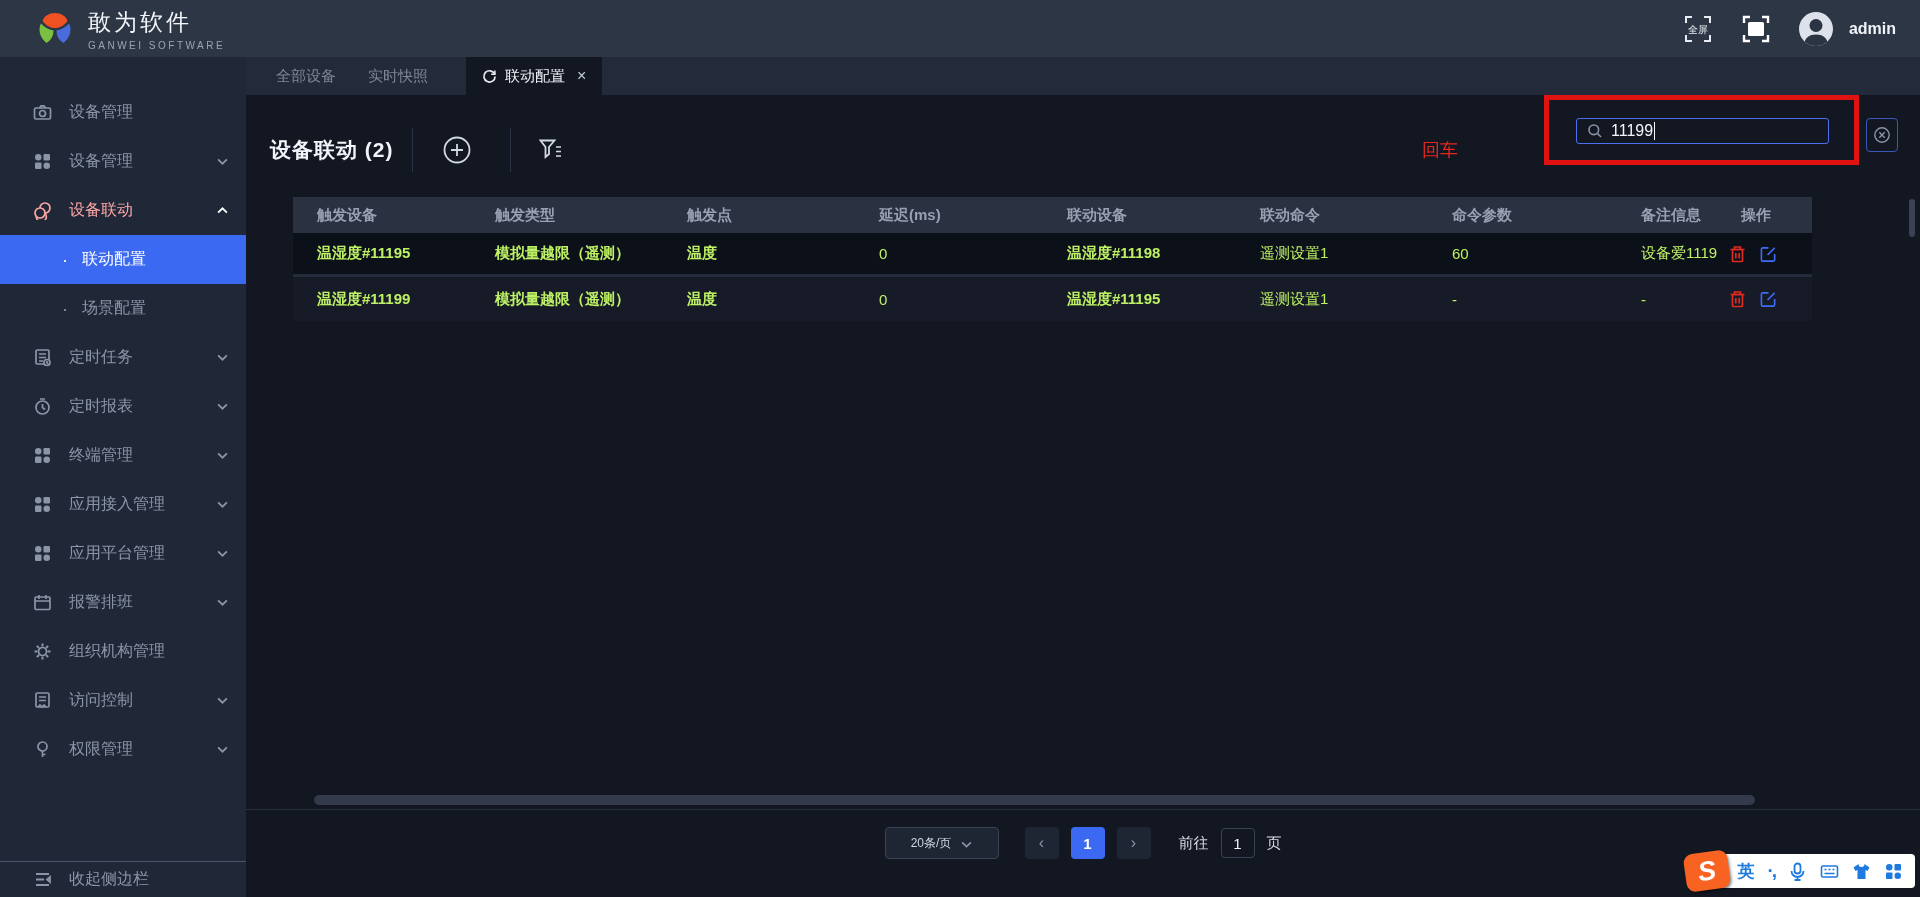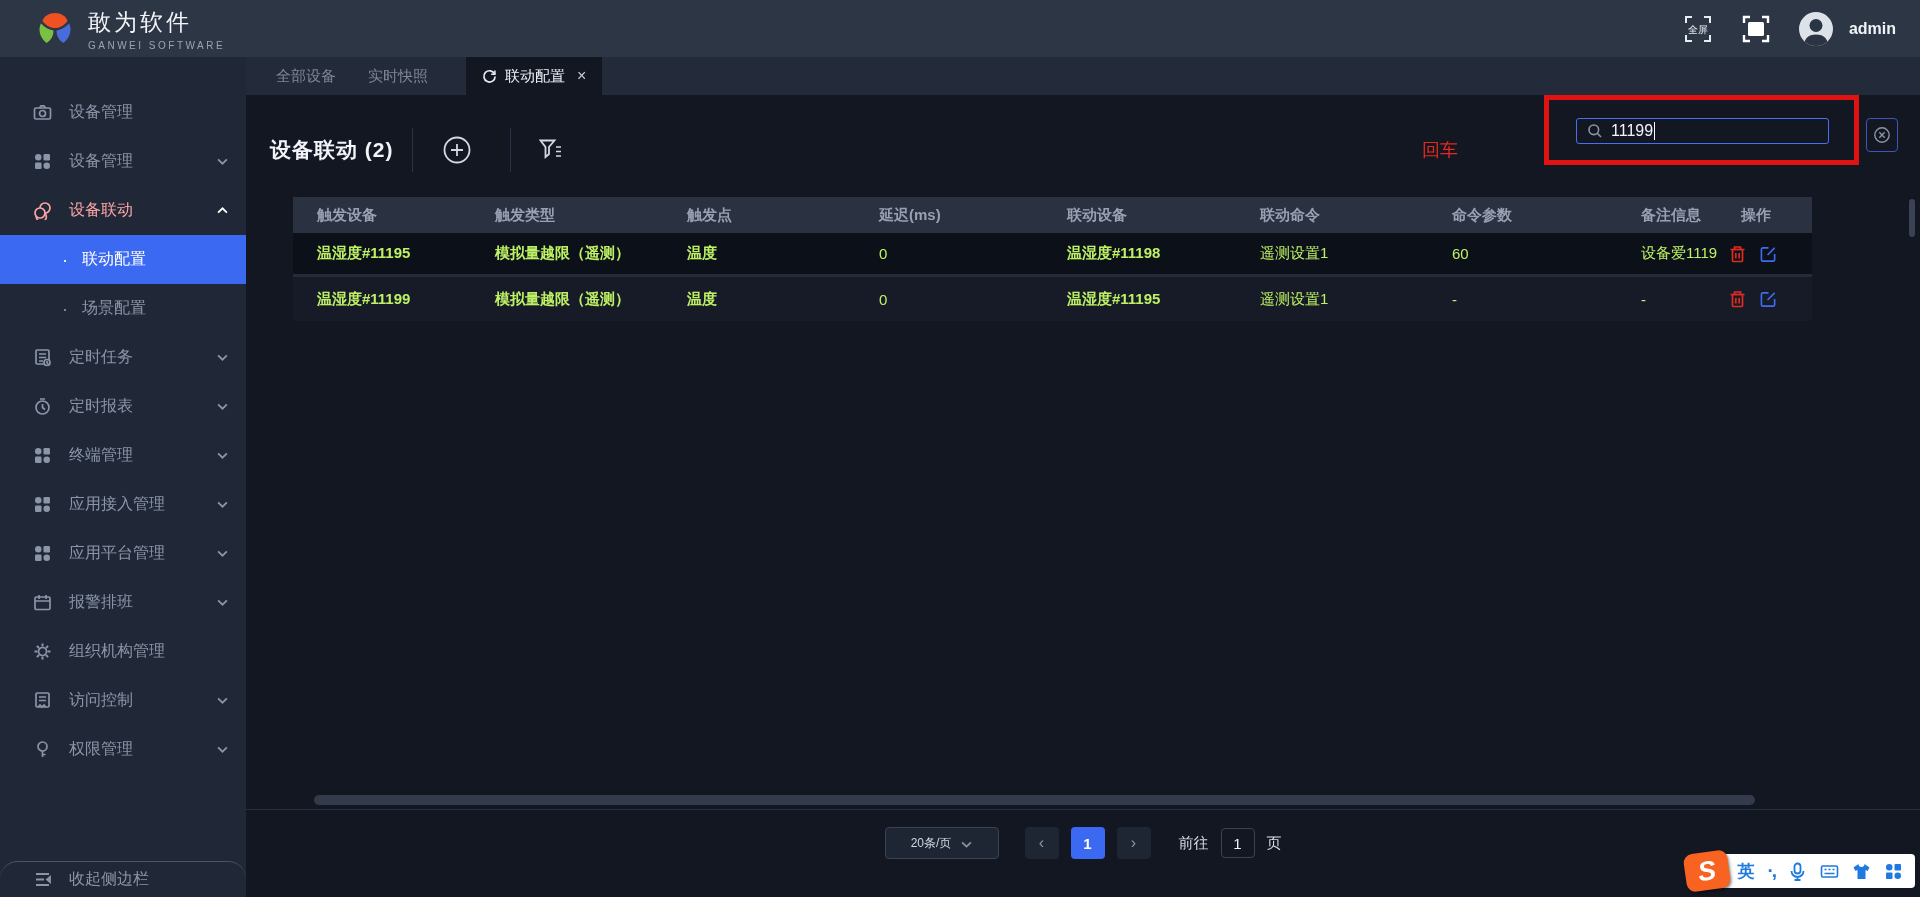--- a/index.html
+++ b/index.html
@@ -26,21 +26,21 @@
     color:#8b95a8; font-size:16px; cursor:pointer; position:relative; }
   .side-item .mi { width:19px; height:19px; margin-right:17px; flex:0 0 19px; }
   .side-item .lbl { flex:1; white-space:nowrap; }
   .side-item .chev { width:11px; height:7px; }
   .side-item.parent-active { color:#fca5a5; }
   .side-sub { padding-left:62px; }
   .side-sub .bullet { margin-right:14px; font-size:18px; line-height:0; }
   .side-sub.active { background:#3c69f1; color:#ffffff; }
   .collapse-item { position:absolute; left:0; right:0; bottom:0; height:36px;
     background:#202838; border-top:1px solid #49536a; display:flex; align-items:center;
-    padding-left:33px; color:#8b95a8; font-size:16px; cursor:pointer; z-index:5;border-radius:18px; }
+    padding-left:33px; color:#8b95a8; font-size:16px; cursor:pointer; z-index:5; }
   .collapse-item .mi { width:19px; height:19px; margin-right:17px; }
 
   
   .content { position:absolute; top:57px; left:246px; right:0; bottom:0; background:#131722; }
 
   .tabbar { position:absolute; top:0; left:0; right:0; height:38px; background:#232a39;
     display:flex; align-items:stretch; padding-left:14px; }
   .tab { display:flex; align-items:center; padding:0 16px; color:#7d8795; font-size:15px; cursor:pointer; }
   .tab.active { background:#131722; color:#eef1f7; gap:8px; margin-left:22px; }
   .tab .ticon { width:15px; height:15px; }

